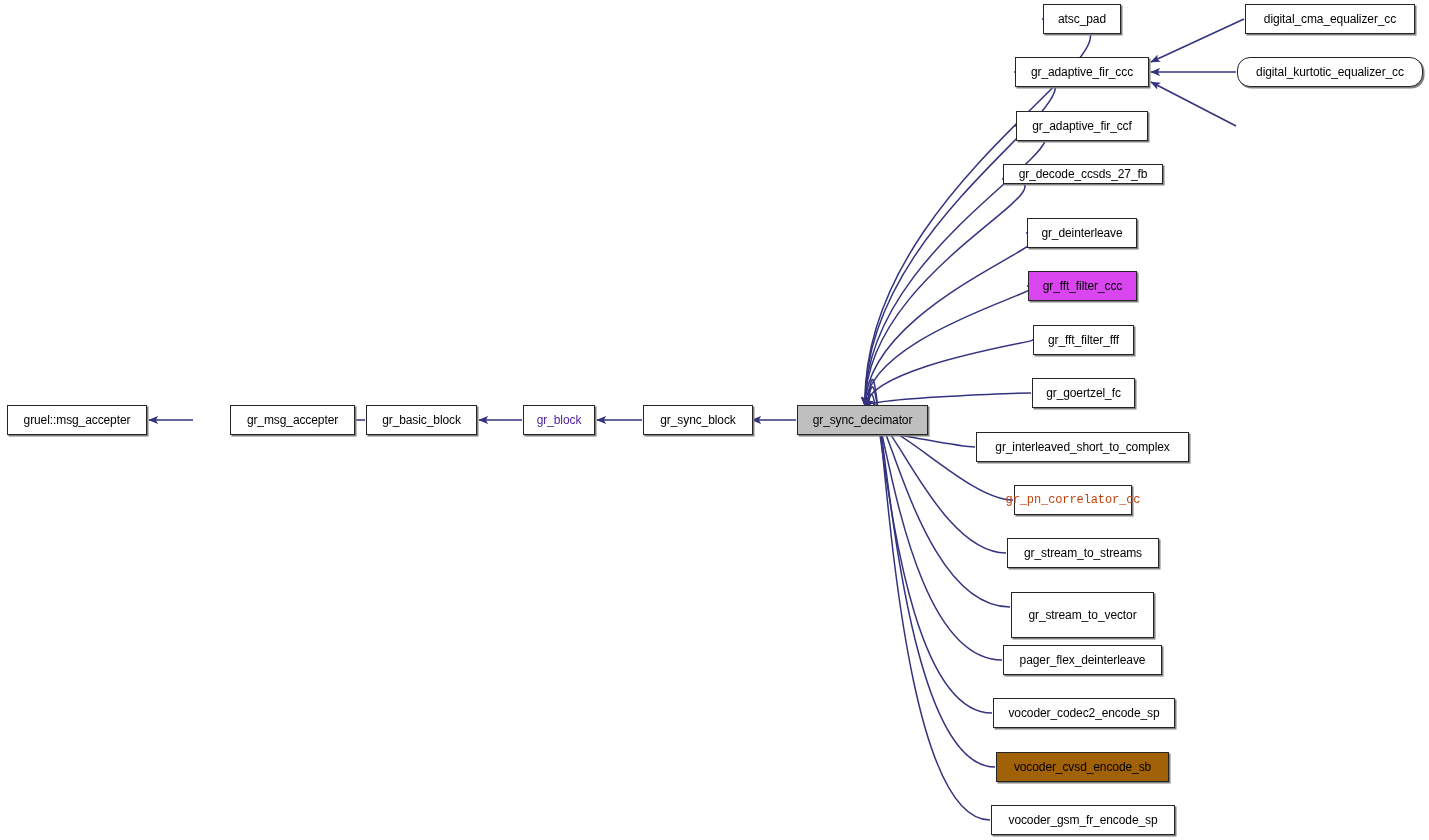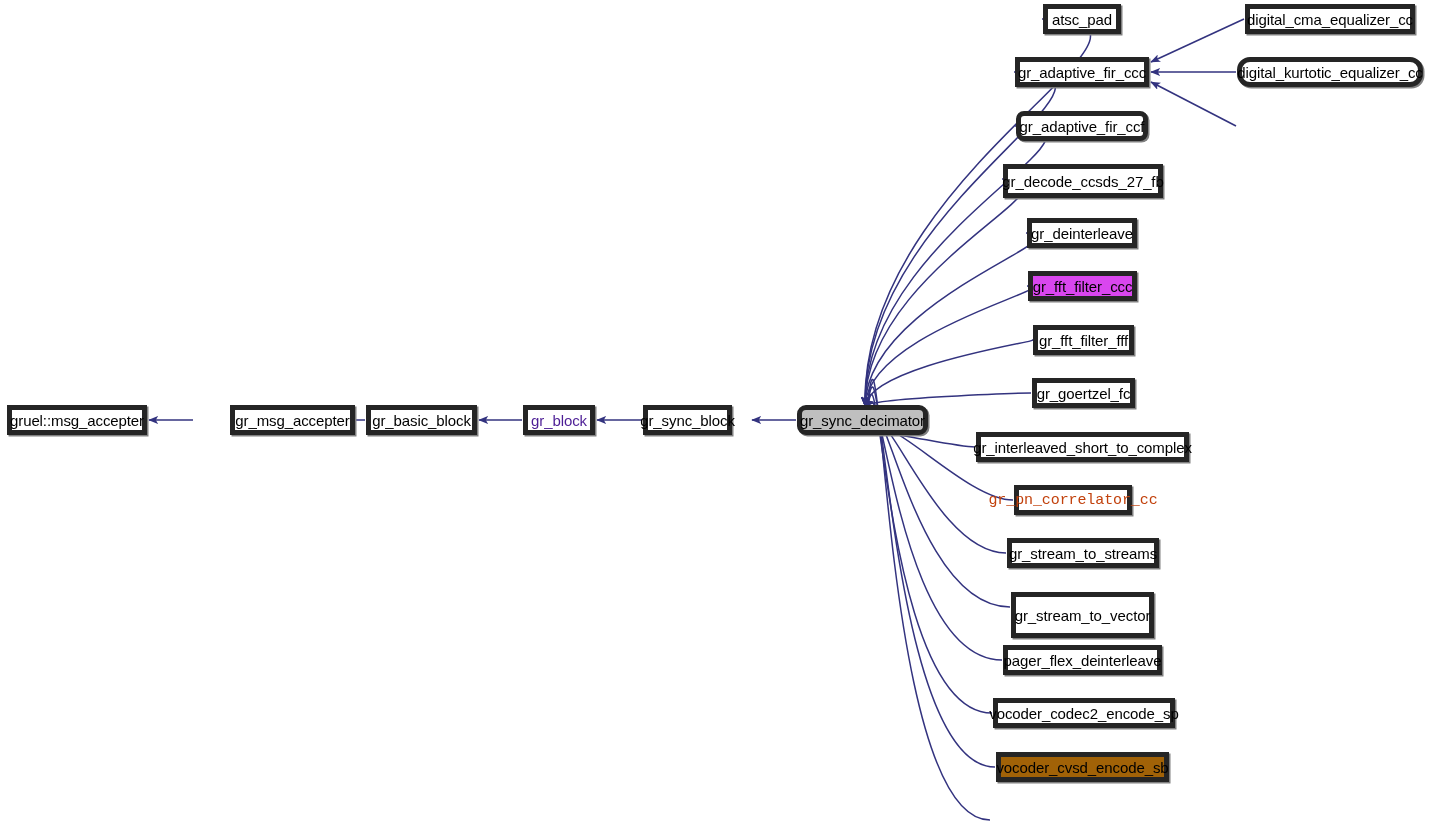--- a/index.html
+++ b/index.html
@@ -21,28 +21,28 @@
     left: 0;
     top: 0;
     width: 1429px;
     height: 840px;
     pointer-events: none;
   }
   .node {
     position: absolute;
     box-sizing: border-box;
     background: #ffffff;
-    border: 5px solid #4c1d95;
+    border: 1px solid #4c1d95;
     box-shadow: 1.5px 1.5px 0 0 #808080;
     display: flex;
     align-items: center;
     justify-content: center;
     white-space: nowrap;
     color: #000000;
-    font-size: 15px;
+    font-size: 12px;
     line-height: 1;
     letter-spacing: -0.1px;
     z-index: 2;
   }
   .node.highlight {
     background: #bfbfbf;
   }
   .node-label {
     display: block;
     padding: 0 2px;
@@ -88,36 +88,36 @@
     </div>
     <div class="node" style="left: 194px; top: 405px; width: 125px; height: 30px; background: rgb(255, 255, 255); border-color: rgb(37, 37, 37); color: rgb(0, 0, 0); margin-left: 36px;">
       <span class="node-label">gr_msg_accepter</span>
     </div>
     <div class="node" style="left: 366px; top: 405px; width: 111px; height: 30px; background: rgb(255, 255, 255); border-color: rgb(37, 37, 37); color: rgb(0, 0, 0);">
       <span class="node-label">gr_basic_block</span>
     </div>
     <div class="node" style="left: 523px; top: 405px; width: 72px; height: 30px; background: rgb(255, 255, 255); border-color: rgb(37, 37, 37); color: #4c1d95;">
       <span class="node-label">gr_block</span>
     </div>
-    <div class="node" style="left: 643px; top: 405px; width: 89px; height: 30px; background: rgb(255, 255, 255); border-color: rgb(37, 37, 37); color: rgb(0, 0, 0);">
+    <div class="node" style="left: 643px; top: 405px; width: 110px; height: 30px; background: rgb(255, 255, 255); border-color: rgb(37, 37, 37); color: rgb(0, 0, 0);">
       <span class="node-label">gr_sync_block</span>
     </div>
-    <div class="node highlight" style="left: 797px; top: 405px; width: 131px; height: 30px; background: rgb(191, 191, 191); border-color: rgb(37, 37, 37); color: rgb(0, 0, 0); border-radius: 9px;">
+    <div class="node highlight" style="left: 797px; top: 405px; width: 131px; height: 30px; background: rgb(191, 191, 191); border-color: rgb(37, 37, 37); color: rgb(0, 0, 0);">
       <span class="node-label">gr_sync_decimator</span>
     </div>
     <div class="node" style="left: 1043px; top: 4px; width: 78px; height: 30px; background: rgb(255, 255, 255); border-color: rgb(37, 37, 37); color: rgb(0, 0, 0);">
       <span class="node-label">atsc_pad</span>
     </div>
     <div class="node" style="left: 1015px; top: 57px; width: 134px; height: 30px; background: rgb(255, 255, 255); border-color: rgb(37, 37, 37); color: rgb(0, 0, 0);">
       <span class="node-label">gr_adaptive_fir_ccc</span>
     </div>
-    <div class="node" style="left: 1016px; top: 111px; width: 132px; height: 30px; background: rgb(255, 255, 255); border-color: rgb(37, 37, 37); color: rgb(0, 0, 0); border-radius: 8px;">
+    <div class="node" style="left: 1016px; top: 111px; width: 132px; height: 30px; background: rgb(255, 255, 255); border-color: rgb(37, 37, 37); color: rgb(0, 0, 0);">
       <span class="node-label">gr_adaptive_fir_ccf</span>
     </div>
-    <div class="node" style="left: 1003px; top: 164px; width: 160px; height: 34px; background: rgb(255, 255, 255); border-color: rgb(37, 37, 37); color: rgb(0, 0, 0);">
+    <div class="node" style="left: 1003px; top: 164px; width: 160px; height: 20px; background: rgb(255, 255, 255); border-color: rgb(37, 37, 37); color: rgb(0, 0, 0);">
       <span class="node-label">gr_decode_ccsds_27_fb</span>
     </div>
     <div class="node" style="left: 1027px; top: 218px; width: 110px; height: 30px; background: rgb(255, 255, 255); border-color: rgb(37, 37, 37); color: rgb(0, 0, 0);">
       <span class="node-label">gr_deinterleave</span>
     </div>
     <div class="node" style="left: 1028px; top: 271px; width: 109px; height: 30px; background: #d946ef; border-color: rgb(37, 37, 37); color: rgb(0, 0, 0);">
       <span class="node-label">gr_fft_filter_ccc</span>
     </div>
     <div class="node" style="left: 1033px; top: 325px; width: 101px; height: 30px; background: rgb(255, 255, 255); border-color: rgb(37, 37, 37); color: rgb(0, 0, 0);">
       <span class="node-label">gr_fft_filter_fff</span>
@@ -139,19 +139,22 @@
     </div>
     <div class="node" style="left: 1003px; top: 645px; width: 159px; height: 30px; background: rgb(255, 255, 255); border-color: rgb(37, 37, 37); color: rgb(0, 0, 0);">
       <span class="node-label">pager_flex_deinterleave</span>
     </div>
     <div class="node" style="left: 993px; top: 698px; width: 182px; height: 30px; background: rgb(255, 255, 255); border-color: rgb(37, 37, 37); color: rgb(0, 0, 0);">
       <span class="node-label">vocoder_codec2_encode_sp</span>
     </div>
     <div class="node" style="left: 996px; top: 752px; width: 173px; height: 30px; background: #a16207; border-color: rgb(37, 37, 37); color: rgb(0, 0, 0);">
       <span class="node-label">vocoder_cvsd_encode_sb</span>
     </div>
+    <div class="node" style="left: 991px; top: 805px; width: 184px; height: 30px; background: rgb(255, 255, 255); border-color: rgb(37, 37, 37); color: rgb(0, 0, 0);">
+      <span class="node-label">vocoder_gsm_fr_encode_sp</span>
+    </div>
     <div class="node" style="left: 1245px; top: 4px; width: 170px; height: 30px; background: rgb(255, 255, 255); border-color: rgb(37, 37, 37); color: rgb(0, 0, 0);">
       <span class="node-label">digital_cma_equalizer_cc</span>
     </div>
     <div class="node" style="left: 1237px; top: 57px; width: 186px; height: 30px; background: rgb(255, 255, 255); border-color: rgb(37, 37, 37); color: rgb(0, 0, 0); border-radius: 13px;">
       <span class="node-label">digital_kurtotic_equalizer_cc</span>
     </div>
   </div>
 
 </body></html>

